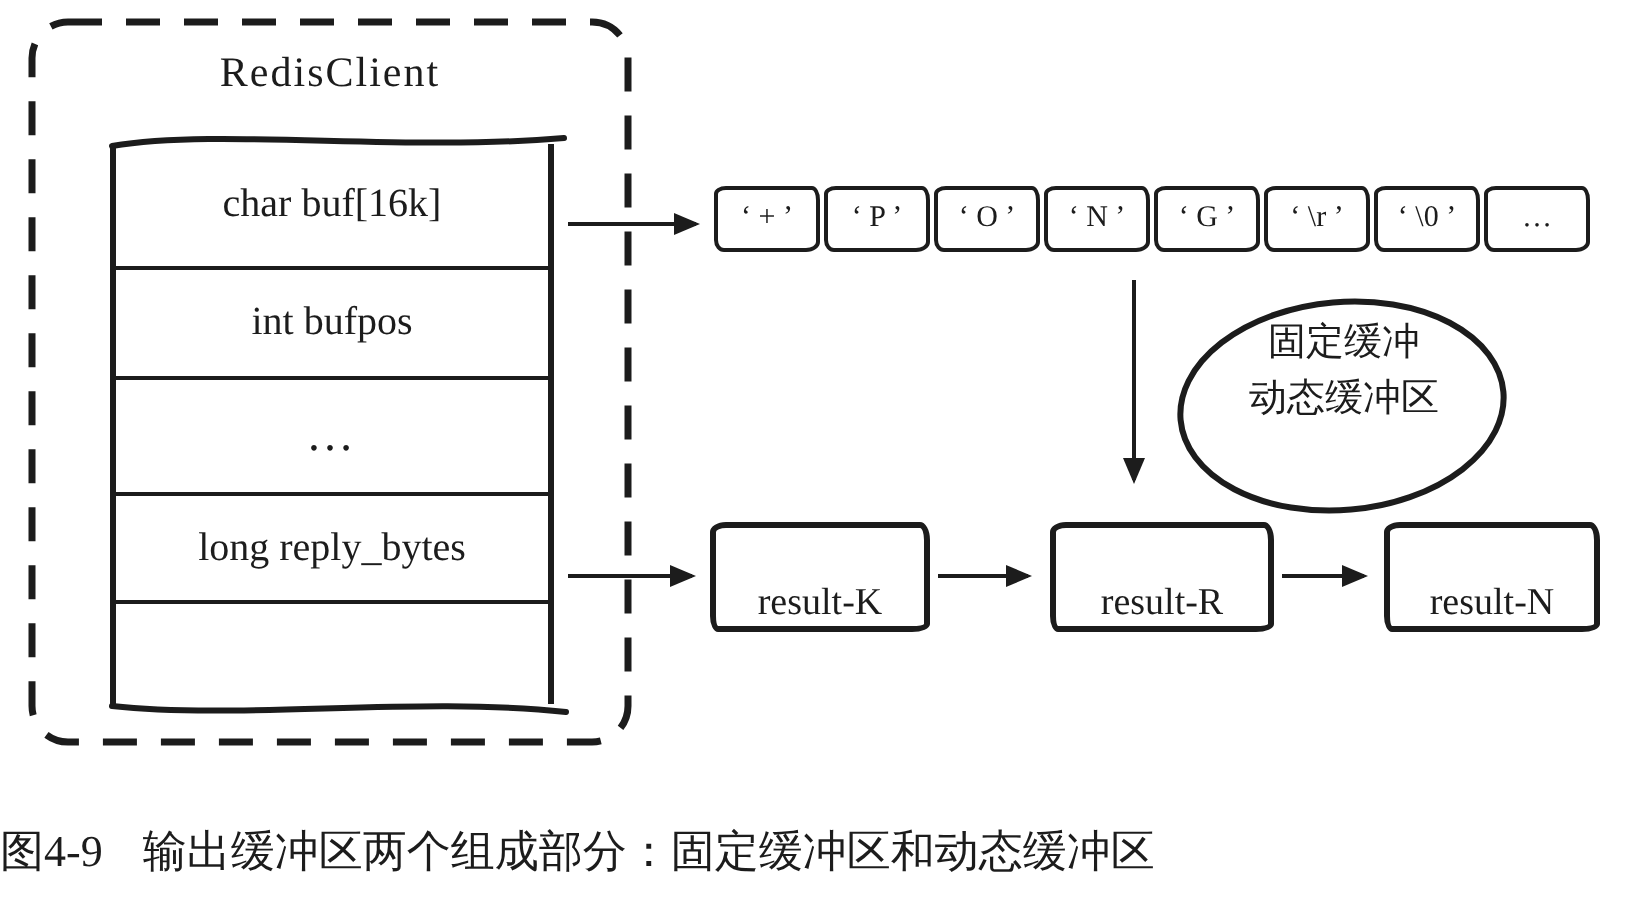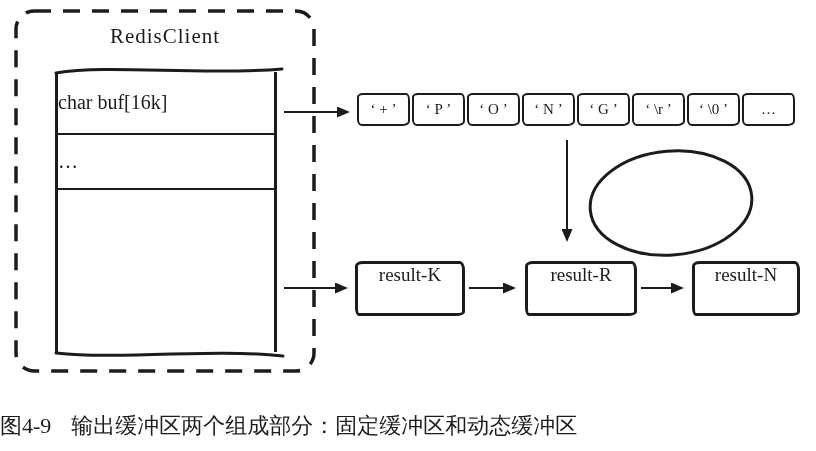--- a/index.html
+++ b/index.html
@@ -13,21 +13,21 @@
     position:absolute; left:58px; top:24px; width:214px; text-align:center;
     font-size:21px; letter-spacing:1px;
   }
 
   .struct {
     position:absolute; left:55px; top:72px; width:222px; height:280px;
     border-left:3px solid #1c1c1c; border-right:3px solid #1c1c1c;
     box-sizing:border-box; display:flex; flex-direction:column;
   }
   .struct .row {
-    display:flex; align-items:center; 
+    display:flex; align-items:center; justify-content:center;
     font-size:20px; box-sizing:border-box; border-bottom:2.5px solid #1c1c1c;
   }
   .struct .row:nth-child(1){ height:63px; }
   .struct .row:nth-child(2){ height:55px; }
   .struct .row:nth-child(3){ height:58px; font-size:24px; letter-spacing:2px; }
   .struct .row:nth-child(4){ height:54px; }
   .struct .row:nth-child(5){ height:50px; border-bottom:none; }
 
   .cell-row { position:absolute; left:357px; top:93px; display:flex; gap:2px; }
   .cell {
@@ -35,21 +35,21 @@
     border:2.5px solid #1c1c1c;
     border-radius:6px 4px 7px 5px / 4px 7px 5px 6px;
     display:flex; align-items:center; justify-content:center;
     font-size:15px; white-space:pre;
   }
 
   .node {
     position:absolute; top:261px; height:55px; box-sizing:border-box;
     border:3px solid #1c1c1c;
     border-radius:8px 5px 9px 4px / 5px 9px 4px 8px;
-    display:flex; align-items:flex-start; justify-content:center;
+    display:flex; align-items:flex-end; justify-content:center;
     font-size:19px; background:#ffffff;
   }
   .node-k { left:355px; width:110px; }
   .node-r { left:525px; width:112px; }
   .node-n { left:692px; width:108px; }
 
   .annotation {
     position:absolute; left:596px; top:158px; width:152px;
     text-align:center; font-size:19px; line-height:28px;
   }
@@ -86,36 +86,44 @@
     <ellipse cx="671" cy="203" rx="81" ry="52" fill="none" stroke="#1c1c1c" stroke-width="3" transform="rotate(-5 671 203)"></ellipse>
   </svg>
 
   <div class="rc-title">RedisClient</div>
 
   <div class="struct">
     <div class="row">
       <span>char buf[16k]</span>
     </div>
     <div class="row">
+      <span>int bufpos</span>
+    </div>
+    <div class="row">
       <span>…</span>
+    </div>
+    <div class="row">
+      <span>long reply_bytes</span>
     </div>
   </div>
 
   <div class="cell-row">
     <div class="cell">‘ + ’</div>
     <div class="cell">‘ P ’</div>
     <div class="cell">‘ O ’</div>
     <div class="cell">‘ N ’</div>
     <div class="cell">‘ G ’</div>
     <div class="cell">‘ \r ’</div>
     <div class="cell">‘ \0 ’</div>
     <div class="cell">…</div>
   </div>
 
   <div class="annotation">
+    <div>固定缓冲</div>
+    <div>动态缓冲区</div>
   </div>
 
   <div class="node node-k">
     <span>result-K</span>
   </div>
   <div class="node node-n">
     <span>result-N</span>
   </div>
   <div class="node node-r">
     <span>result-R</span>

